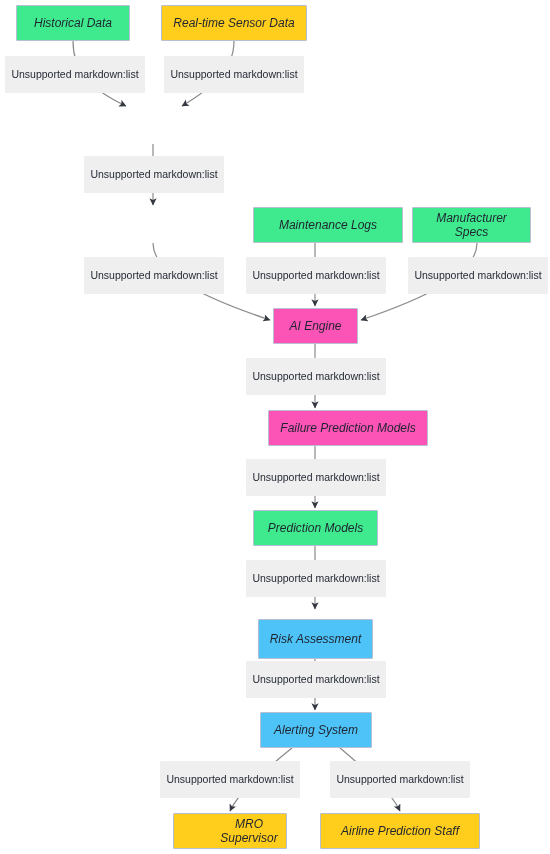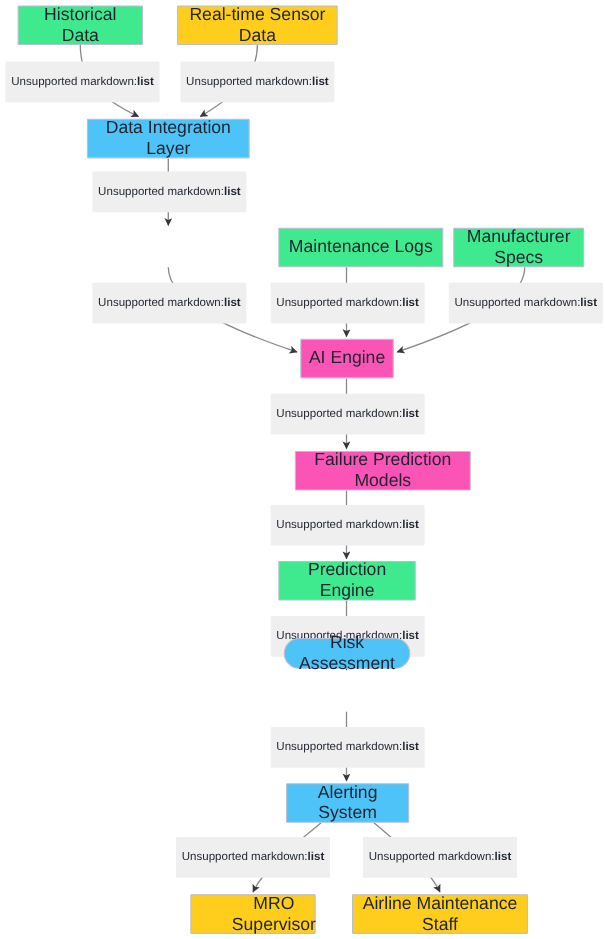--- a/index.html
+++ b/index.html
@@ -25,27 +25,28 @@
     height: 854px;
     pointer-events: none;
   }
   .node {
     position: absolute;
     box-sizing: border-box;
     display: flex;
     align-items: center;
     justify-content: center;
     text-align: center;
-    font-size: 16px;
+    font-size: 12px;
     line-height: 1.2;
     color: #1f2430;
     border: 1px solid #b9bfd3;
     border-radius: 1px;
     padding: 2px 6px;
     z-index: 3;
+    font-style: italic;
   }
   .node-green  { background: #3FEA8E; }
   .node-yellow { background: #FFCD1C; }
   .node-blue   { background: #4DC3F7; }
   .node-pink   { background: #FC54B6; }
 
   .edge-label {
     position: absolute;
     box-sizing: border-box;
     background: #efefef;
@@ -55,21 +56,21 @@
     text-align: center;
     display: flex;
     flex-direction: row;
     align-items: center;
     justify-content: center;
     padding: 3px 4px;
     border-radius: 1px;
     z-index: 2;
   }
   .edge-label .l1 { white-space: nowrap; }
-  .edge-label .l2 { white-space: nowrap; font-weight: bold; }
+  .edge-label .l2 { white-space: nowrap; }
 </style>
 </head>
 <body>
 
 <div id="diagram-root">
 
   <svg id="edge-layer" viewBox="0 0 550 854" width="550" height="854" xmlns="http://www.w3.org/2000/svg">
     <defs>
       <marker id="arrow" markerWidth="7" markerHeight="7" refX="5.6" refY="3" orient="auto" markerUnits="strokeWidth">
         <path d="M0,0 L6,3 L0,6 L1.4,3 z" fill="#333840"></path>
@@ -139,44 +140,41 @@
     <span class="l1">Unsupported markdown:</span>
     <span class="l2">list</span>
   </div>
 
   <div class="node node-green" style="left:16px;top:5px;width:114px;height:36px;">
     <span>Historical Data</span>
   </div>
   <div class="node node-yellow" style="left:161px;top:5px;width:146px;height:36px;">
     <span>Real-time Sensor Data</span>
   </div>
-  <div class="node node-blue" style="left:79px;top:108px;width:148px;height:36px;">
-    <span>Data Integration Layer</span>
-  </div>
   <div class="node node-green" style="left:253px;top:207px;width:150px;height:36px;">
     <span>Maintenance Logs</span>
   </div>
   <div class="node node-green" style="left:412px;top:207px;width:119px;height:36px;">
     <span>Manufacturer Specs</span>
   </div>
   <div class="node node-pink" style="left:273px;top:308px;width:85px;height:36px;">
     <span>AI Engine</span>
   </div>
   <div class="node node-pink" style="left:236px;top:410px;width:160px;height:36px;margin-left:32px;">
     <span>Failure Prediction Models</span>
   </div>
   <div class="node node-green" style="left:253px;top:510px;width:125px;height:36px;">
-    <span>Prediction Engine</span>
+    <span>Prediction Models</span>
   </div>
-  <div class="node node-blue" style="left:258px;top:580px;width:115px;height:28px;border-radius:17px;">
+  <div class="node node-blue" style="left:258px;top:619px;width:115px;height:40px;">
     <span>Risk Assessment</span>
   </div>
   <div class="node node-blue" style="left:260px;top:712px;width:112px;height:36px;">
     <span>Alerting System</span>
   </div>
   <div class="node node-yellow" style="left:173px;top:813px;width:114px;height:36px;padding-left:44px;">
     <span>MRO Supervisor</span>
   </div>
   <div class="node node-yellow" style="left:320px;top:813px;width:160px;height:36px;">
-    <span>Airline Maintenance Staff</span>
+    <span>Airline Prediction Staff</span>
   </div>
 
 </div>
 
 </body></html>

